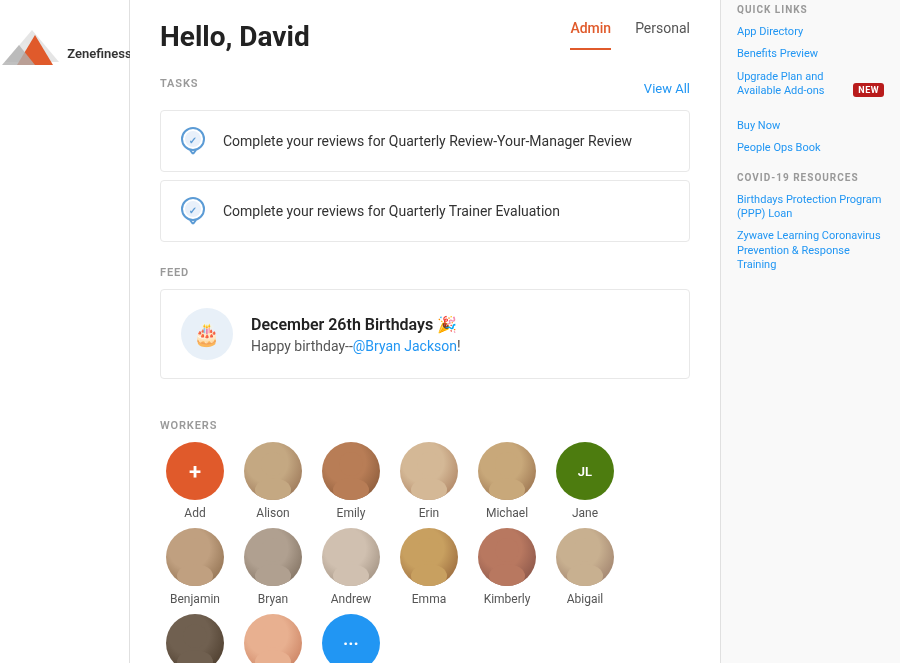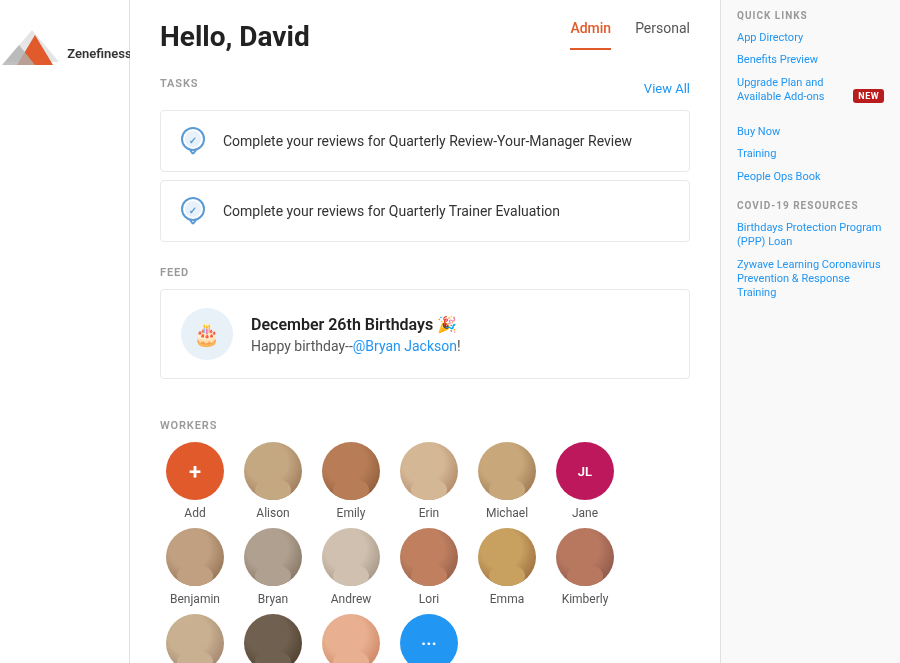--- a/index.html
+++ b/index.html
@@ -195,21 +195,21 @@
       color: #fff;
       font-size: 18px;
       cursor: pointer;
     }
 
     
     .right-panel {
       width: 180px;
       background: #f9f9f9;
       border-left: 1px solid #e0e0e0;
-      padding: 10px 16px;
+      padding: 4px 16px;
       flex-shrink: 0;
       overflow-y: auto;
     }
     .quick-links-label {
       font-size: 10px;
       font-weight: 700;
       color: #999;
       letter-spacing: 0.1em;
       margin-bottom: 10px;
     }
@@ -372,21 +372,21 @@
         <div class="worker-avatar av-michael">
           <svg viewBox="0 0 58 58" width="58" height="58">
               <circle cx="29" cy="22" r="12" fill="#c8a87a"></circle>
               <ellipse cx="29" cy="48" rx="18" ry="12" fill="#c8a87a"></ellipse>
             </svg>
         </div>
         <span class="worker-name">Michael</span>
       </div>
 
       <div class="worker-item">
-        <div class="worker-avatar initials" style="background:#be185d;">JL</div>
+        <div class="worker-avatar initials" style="background:#4d7c0f;">JL</div>
         <span class="worker-name">Jane</span>
       </div>
 
       <div class="worker-item">
         <div class="worker-avatar av-benjamin">
           <svg viewBox="0 0 58 58" width="58" height="58">
               <circle cx="29" cy="22" r="12" fill="#c0a080"></circle>
               <ellipse cx="29" cy="48" rx="18" ry="12" fill="#c0a080"></ellipse>
             </svg>
         </div>
@@ -406,29 +406,20 @@
       <div class="worker-item">
         <div class="worker-avatar av-andrew">
           <svg viewBox="0 0 58 58" width="58" height="58">
               <circle cx="29" cy="22" r="12" fill="#d0c0b0"></circle>
               <ellipse cx="29" cy="48" rx="18" ry="12" fill="#d0c0b0"></ellipse>
             </svg>
         </div>
         <span class="worker-name">Andrew</span>
       </div>
 
-      <div class="worker-item">
-        <div class="worker-avatar av-lori">
-          <svg viewBox="0 0 58 58" width="58" height="58">
-              <circle cx="29" cy="22" r="12" fill="#c08060"></circle>
-              <ellipse cx="29" cy="48" rx="18" ry="12" fill="#c08060"></ellipse>
-            </svg>
-        </div>
-        <span class="worker-name">Lori</span>
-      </div>
 
       <div class="worker-item">
         <div class="worker-avatar av-emma">
           <svg viewBox="0 0 58 58" width="58" height="58">
               <circle cx="29" cy="22" r="12" fill="#c8a060"></circle>
               <ellipse cx="29" cy="48" rx="18" ry="12" fill="#c8a060"></ellipse>
             </svg>
         </div>
         <span class="worker-name">Emma</span>
       </div>
@@ -488,19 +479,18 @@
 
   <a class="quick-link">App Directory</a>
   <a class="quick-link">Benefits Preview</a>
 
   <div class="quick-link-row">
     <a class="quick-link" style="margin-bottom:13px;">Upgrade Plan and Available Add-ons</a>
     <span class="new-badge">NEW</span>
   </div>
 
   <a class="quick-link">Buy Now</a>
-  <a class="quick-link">Training</a>
   <a class="quick-link">People Ops Book</a>
 
   <div class="covid-label">COVID-19 RESOURCES</div>
   <a class="quick-link">Birthdays Protection Program (PPP) Loan</a>
   <a class="quick-link">Zywave Learning Coronavirus Prevention &amp; Response Training</a>
 </div>
 
 </body></html>

